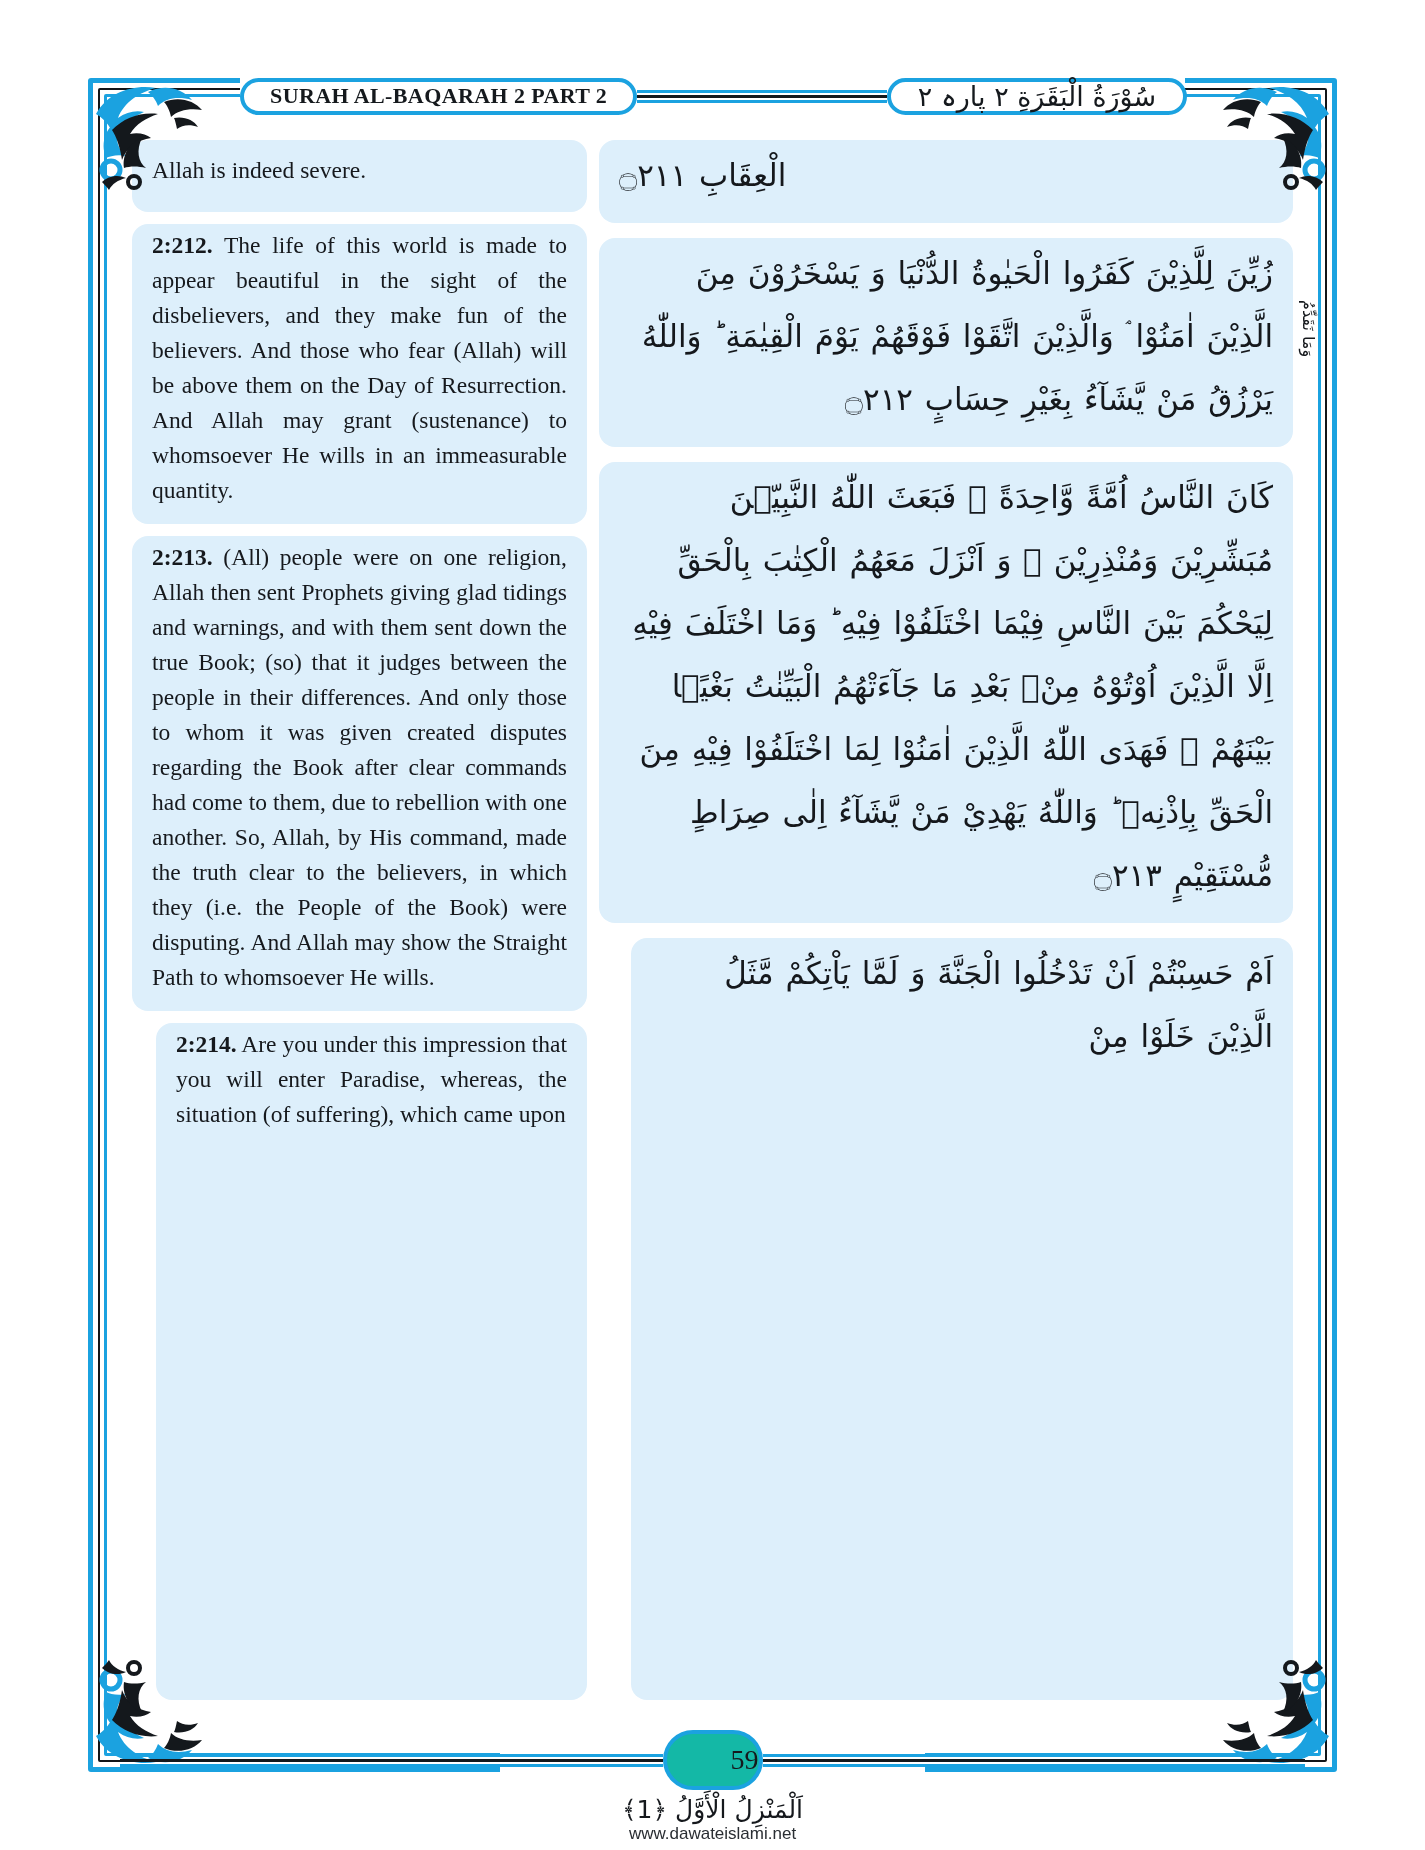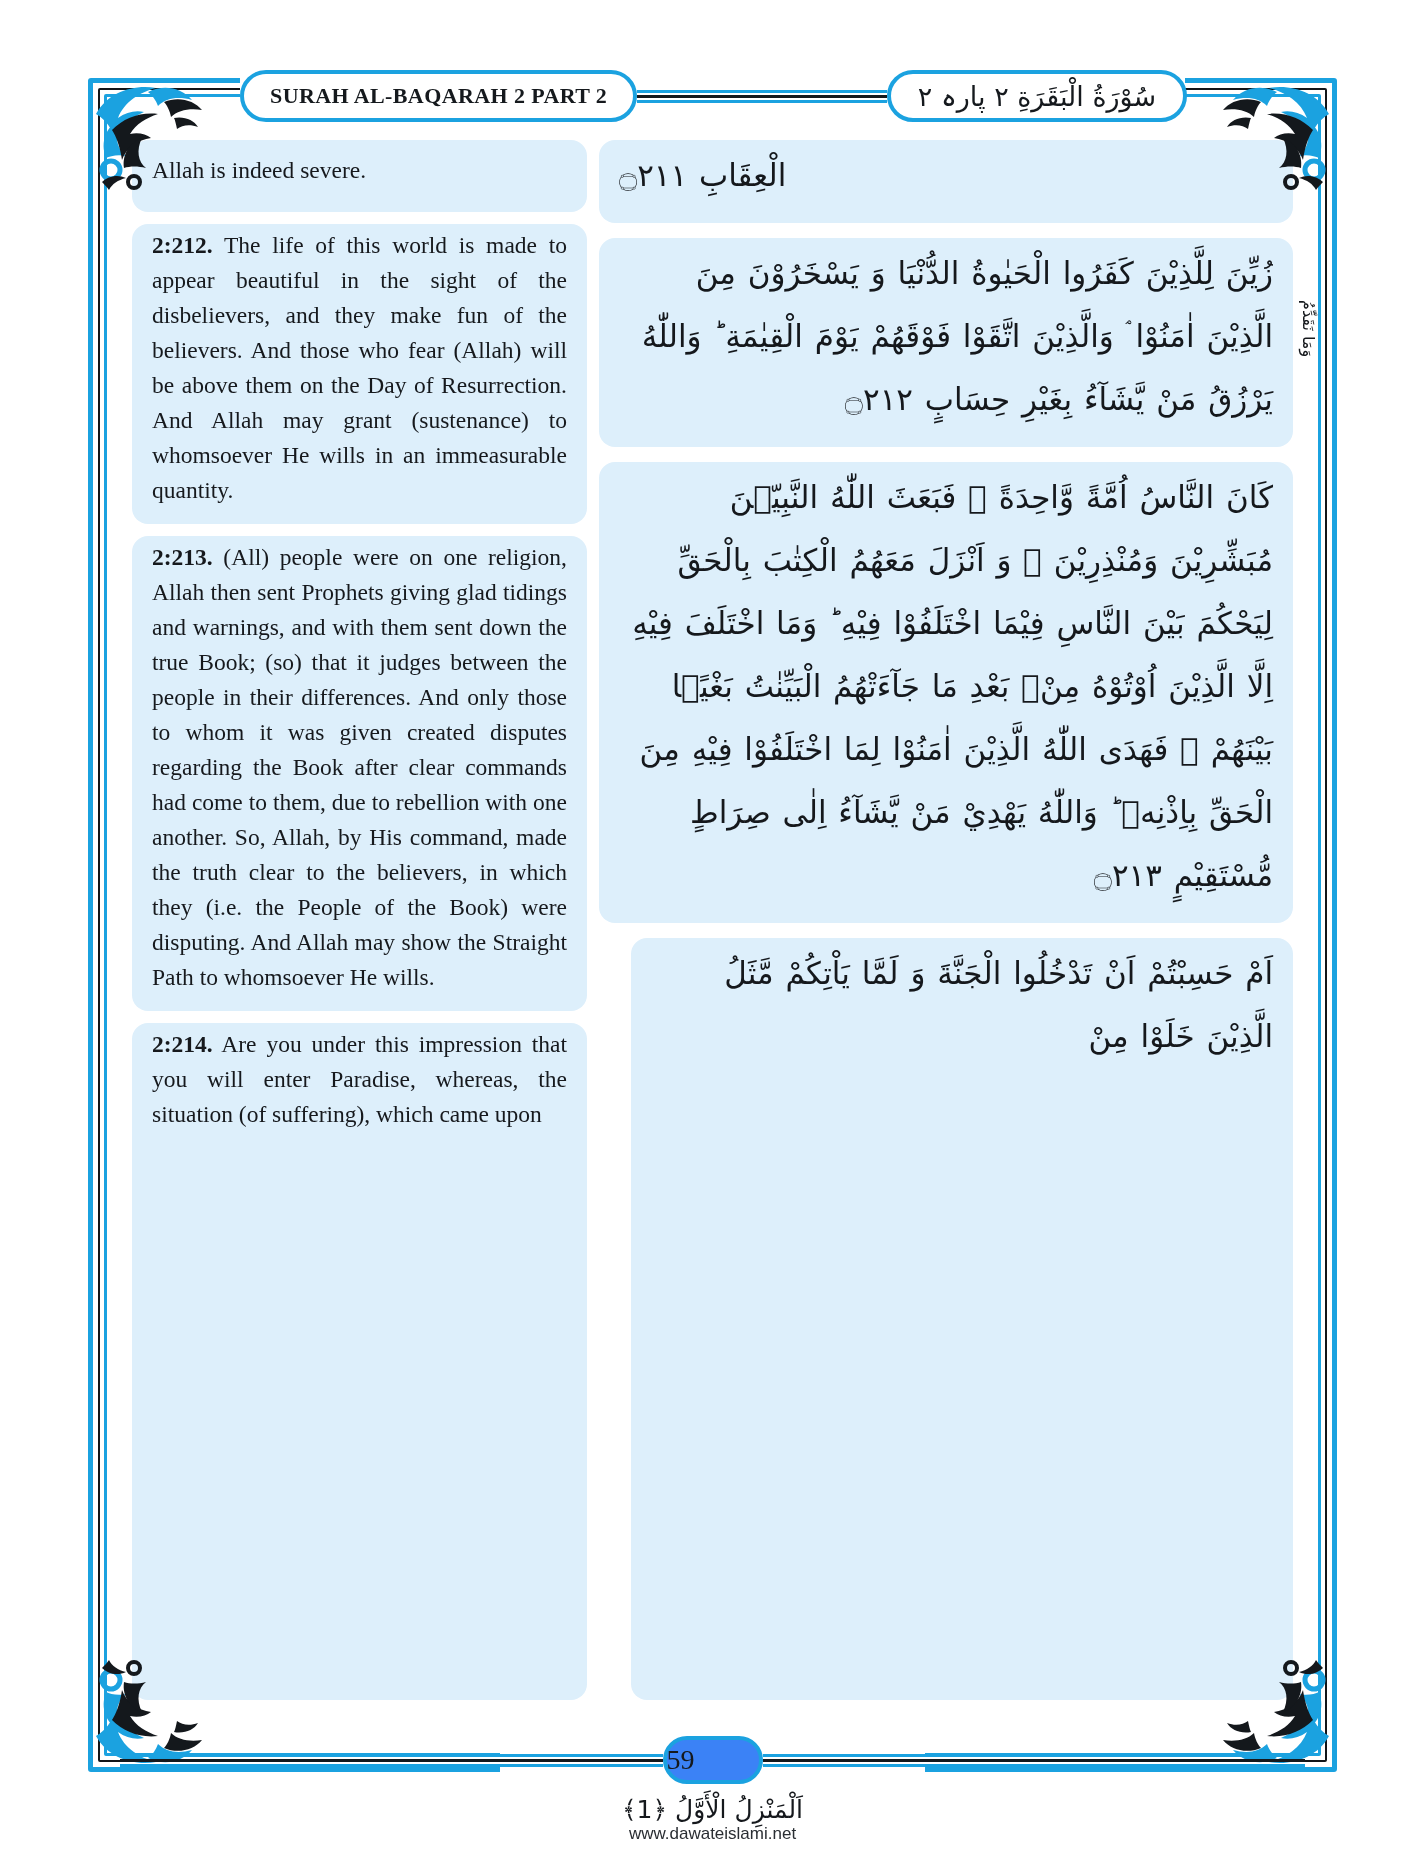--- a/index.html
+++ b/index.html
@@ -67,21 +67,21 @@
     height: 56px;
     display: flex;
     align-items: center;
     justify-content: space-between;
     z-index: 8;
   }
   .pill {
     background: #fff;
     border: 4px solid #1ba2e0;
     border-radius: 30px;
-    height: 52px;
+    height: 37px;
     display: flex;
     align-items: center;
     justify-content: center;
     padding: 0 26px;
   }
   .pill-en {
     margin-left: 120px;
   }
   .pill-en .txt {
     font-family: "Liberation Serif", serif;
@@ -193,28 +193,28 @@
     left: 120px; right: 120px;
     bottom: 62px;
     height: 56px;
     display: flex;
     align-items: center;
     justify-content: center;
     z-index: 8;
   }
   .footer-row .connector { flex: 1; }
   .page-pill {
-    background: #3b82f6;
+    background: #14b8a6;
     border: 4px solid #1ba2e0;
     border-radius: 30px;
-    height: 48px;
+    height: 60px;
     min-width: 100px;
     display: flex;
     align-items: center;
-    justify-content: flex-start;
+    justify-content: flex-end;
   }
   .page-pill .txt {
     font-family: "Liberation Serif", serif;
     font-size: 28px;
     font-weight: normal;
     color: #15191d;
   }
 
   .manzil {
     position: absolute;
@@ -345,21 +345,21 @@
       </div>
 
       <div class="card">
         <div class="en-text"><span class="vnum">2:212.</span> <span>The life of this world is made to appear beautiful in the sight of the disbelievers, and they make fun of the believers. And those who fear (Allah) will be above them on the Day of Resurrection. And Allah may grant (sustenance) to whomsoever He wills in an immeasurable quantity.</span></div>
       </div>
 
       <div class="card">
         <div class="en-text"><span class="vnum">2:213.</span> <span>(All) people were on one religion, Allah then sent Prophets giving glad tidings and warnings, and with them sent down the true Book; (so) that it judges between the people in their differences. And only those to whom it was given created disputes regarding the Book after clear commands had come to them, due to rebellion with one another. So, Allah, by His command, made the truth clear to the believers, in which they (i.e. the People of the Book) were disputing. And Allah may show the Straight Path to whomsoever He wills.</span></div>
       </div>
 
-      <div class="card" style="flex:1;">
+      <div class="card" style="flex:1;margin-left:24px;">
         <div class="en-text"><span class="vnum">2:214.</span> <span>Are you under this impression that you will enter Paradise, whereas, the situation (of suffering), which came upon</span></div>
       </div>
 
     </div>
 
     <div class="col-ar">
 
       <div class="card card-a">
         <div class="ar-text single">الْعِقَابِ ۝٢١١</div>
       </div>

